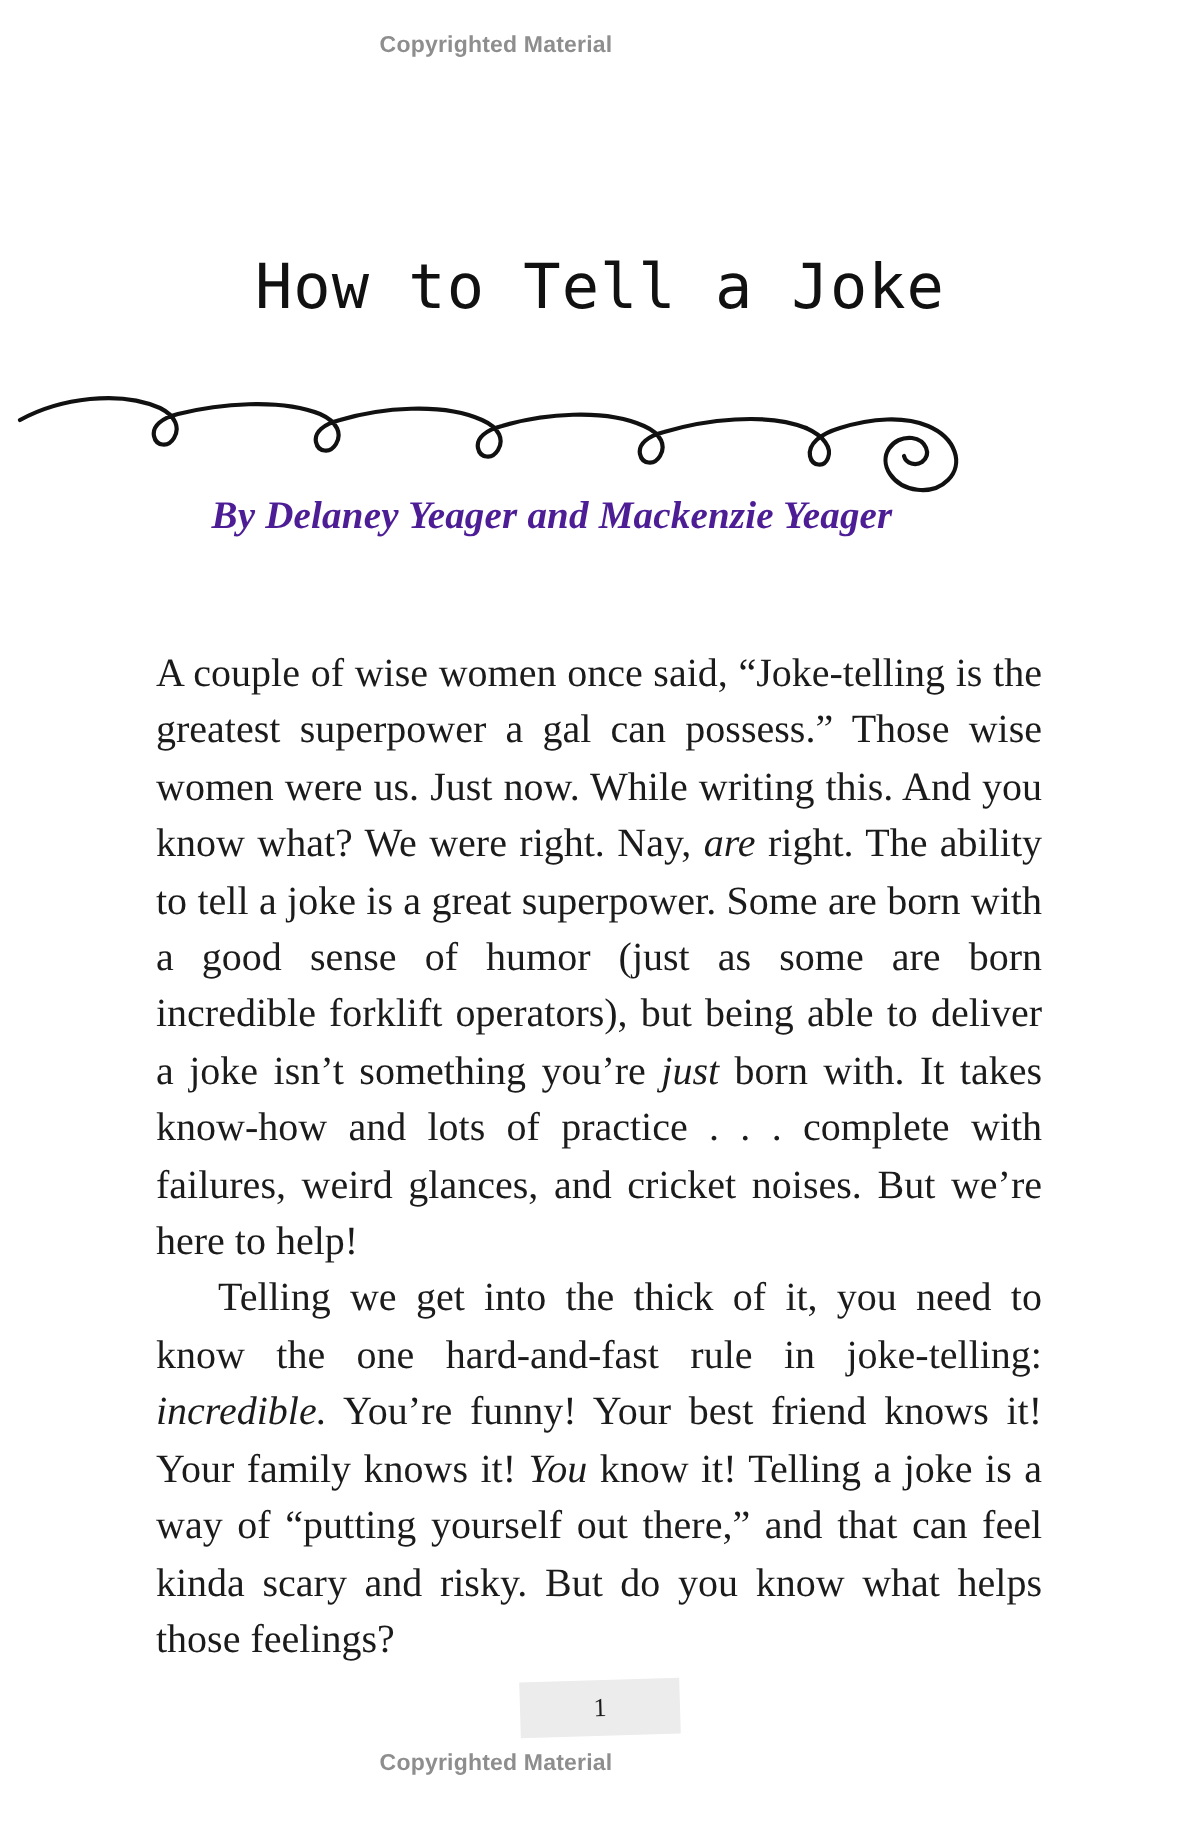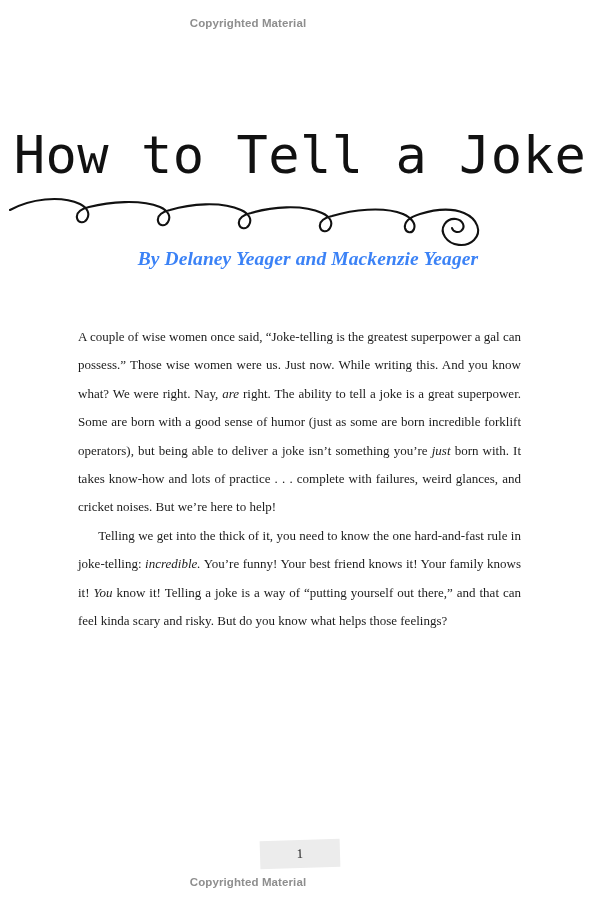--- a/index.html
+++ b/index.html
@@ -41,21 +41,21 @@
   
   .title-block {
     position: absolute;
     top: 128px;
     left: 0;
     width: 600px;
     text-align: center;
   }
   .chapter-title {
     font-family: "DejaVu Sans Mono", "Liberation Mono", monospace;
-    font-size: 52px;
+    font-size: 31px;
     line-height: 1.05;
     font-weight: 400;
     color: #111111;
     letter-spacing: 0.5px;
     margin: 0;
     white-space: nowrap;
   }
 
   
   .flourish {
@@ -72,36 +72,35 @@
   .byline {
     position: absolute;
     top: 248px;
     left: 0;
     width: 552px;
     text-align: center;
     font-family: "Liberation Serif", serif;
     font-style: italic;
     font-weight: 700;
     font-size: 19.5px;
-    color: #3b82f6;
+    color: #4c1d95;
     letter-spacing: 0.1px;
-    margin-left: 32px;
   }
 
   
   .body-text {
     position: absolute;
     top: 323px;
     left: 78px;
     width: 443px;
   }
   .body-text p {
     margin: 0;
     font-family: "Liberation Serif", serif;
-    font-size: 13px;
+    font-size: 20px;
     line-height: 28.4px;
     color: #1b1b1b;
     text-align: justify;
     text-justify: inter-word;
     hyphens: manual;
   }
   .body-text p + p { text-indent: 1.55em; }
   .body-text em { font-style: italic; }
 
   

